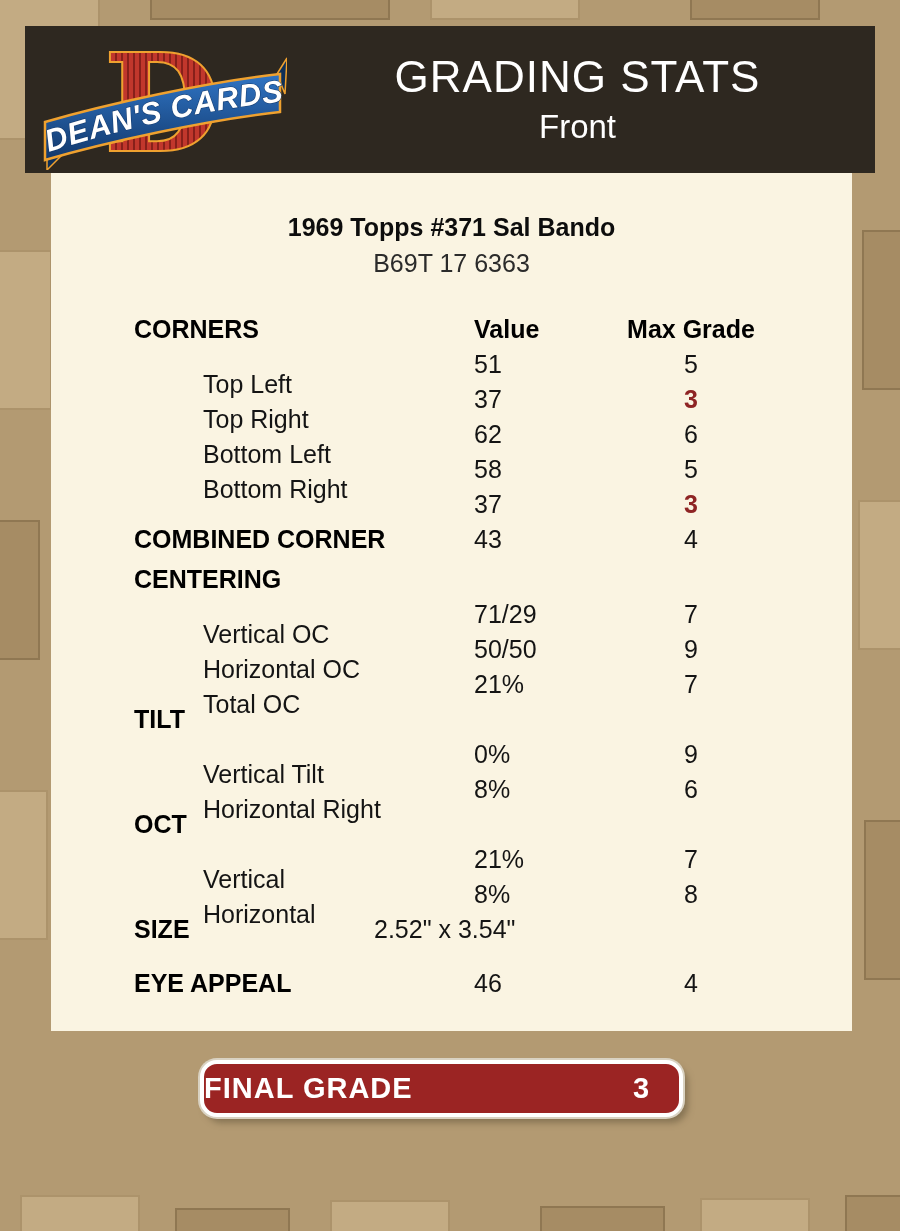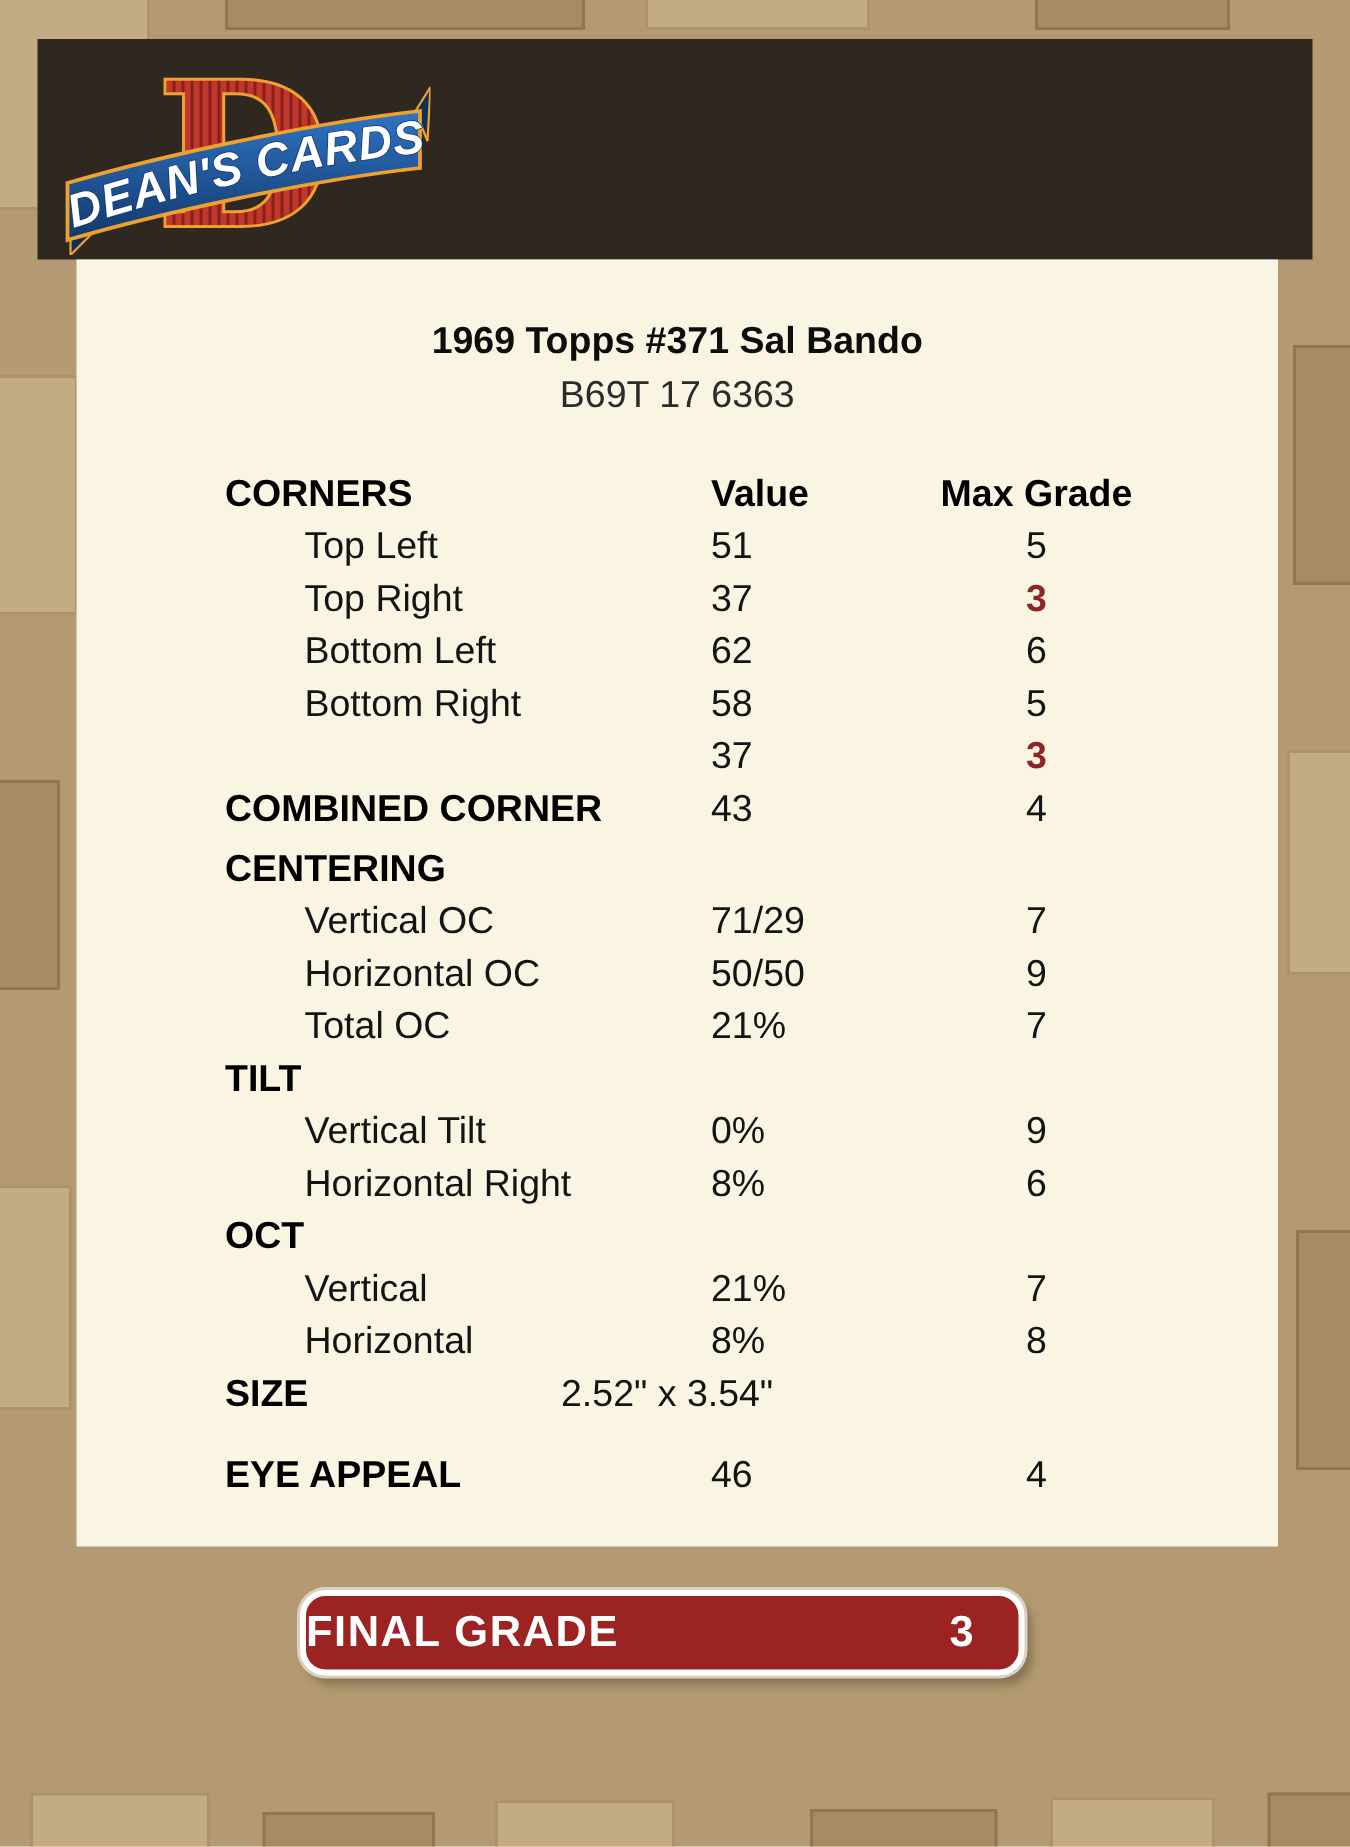--- a/index.html
+++ b/index.html
@@ -43,22 +43,22 @@
   .card-title { margin-top:36px; height:36px; line-height:36px; text-align:center;
     font-size:25px; font-weight:bold; color:#0d0d0d; }
   .card-id { height:36px; line-height:36px; text-align:center; font-size:25px; color:#2b2b2b; }
 
   
   .grading-table { margin-top:31px; }
   .row { position:relative; height:35px; line-height:35px; font-size:25px; color:#141414; }
   .row.gap-before { margin-top:5px; }
   .row.biggap-before { margin-top:19px; }
   .row .cell { white-space:nowrap; }
-  .row .label { position:absolute; left:99px; }
-  .row.indent .label { left:152px; }
+  .row .label { position:absolute; left:83px; }
+  .row.indent .label { left:152px;margin-top:20px; }
   .row .value { position:absolute; left:423px; width:160px; text-align:left; }
   .row .max { position:absolute; left:560px; width:160px; text-align:center; }
   .row.bold .label { font-weight:bold; color:#000; }
   .row.header-row .label, .row.header-row .value, .row.header-row .max { font-weight:bold; color:#000; }
   .row.max-red .max { color:#8e2424; font-weight:bold; }
   .row.size-row .value { left:323px; width:240px; }
 
   
   .final-grade {
     position:absolute; left:149px; top:887px; width:483px; height:57px;
@@ -115,20 +115,24 @@
       <polygon points="10,124 10,142 36,116" fill="#0e2f57" stroke="#efa12f" stroke-width="1.5"></polygon>
       <polygon points="240,46 250,30 248,66" fill="#0e2f57" stroke="#efa12f" stroke-width="1.5"></polygon>
 
       <path d="M 8,94 C 70,76 170,54 243,46 L 243,84 C 170,92 70,114 8,132 Z" fill="url(#ribbonBlue)" stroke="#efa12f" stroke-width="2.5"></path>
       <path id="ribbonTextPath" d="M 12,124 C 80,102 165,82 242,74" fill="none"></path>
       <text font-family="Liberation Sans, sans-serif" font-weight="bold" font-style="italic" font-size="31" fill="#ffffff" stroke="#12386b" stroke-width="1" paint-order="stroke" letter-spacing="0.5">
         <textPath href="#ribbonTextPath">DEAN'S CARDS</textPath>
       </text>
     </svg>
   </div>
+  <div class="header-titles">
+    <div class="header-title">GRADING STATS</div>
+    <div class="header-subtitle">Front</div>
+  </div>
 </div>
 
 <div class="panel">
   <div class="card-title">1969 Topps #371 Sal Bando</div>
   <div class="card-id">B69T 17 6363</div>
 
   <div class="grading-table">
   <div class="row header-row">
     <span class="cell label">CORNERS</span>
     <span class="cell value">Value</span>

